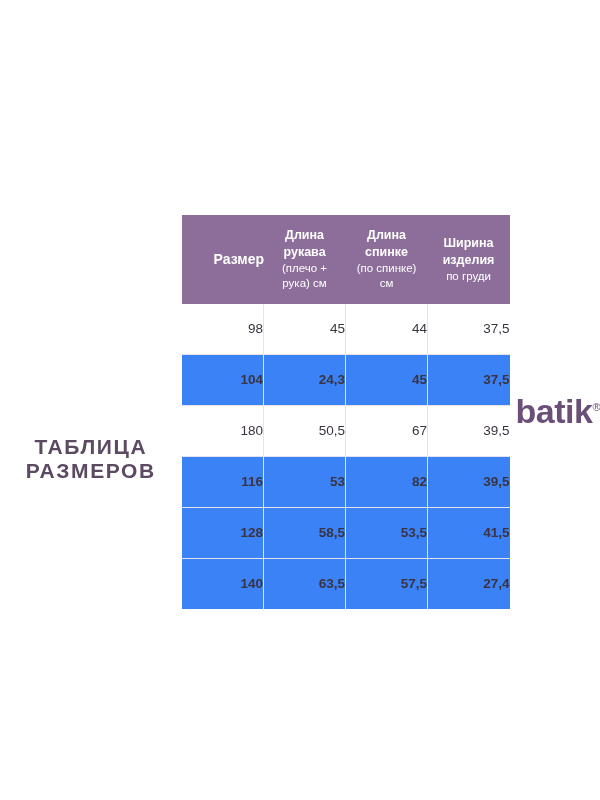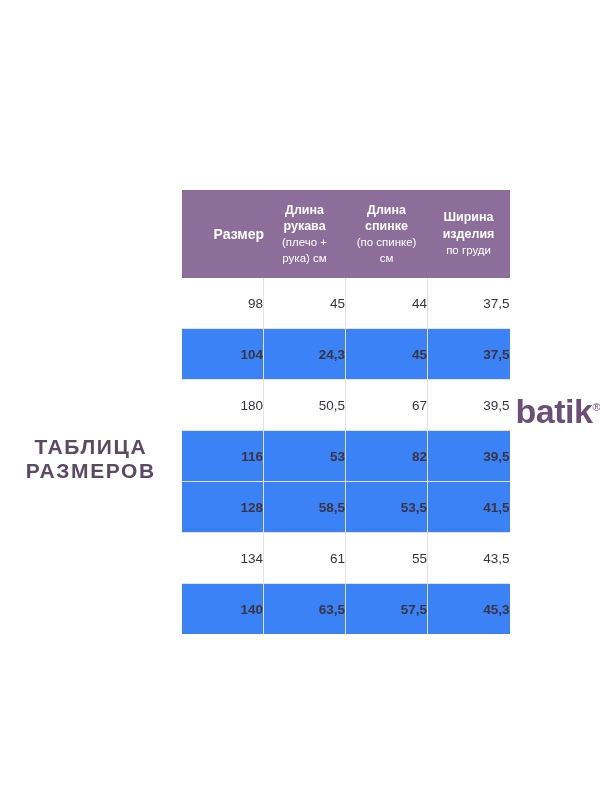--- a/index.html
+++ b/index.html
@@ -150,31 +150,25 @@
           <td>53</td>
           <td>82</td>
           <td>39,5</td>
         </tr>
         <tr class="even">
           <td>128</td>
           <td>58,5</td>
           <td>53,5</td>
           <td>41,5</td>
         </tr>
-        <tr class="odd">
-          <td>134</td>
-          <td>61</td>
-          <td>55</td>
-          <td>43,5</td>
-        </tr>
         <tr class="even">
           <td>140</td>
           <td>63,5</td>
           <td>57,5</td>
-          <td>45,3</td>
+          <td>27,4</td>
         </tr>
       </tbody>
     </table>
   </div>
 
   <div class="logo">
     <span>batik</span><span class="reg">®</span>
   </div>
 
 </div>

